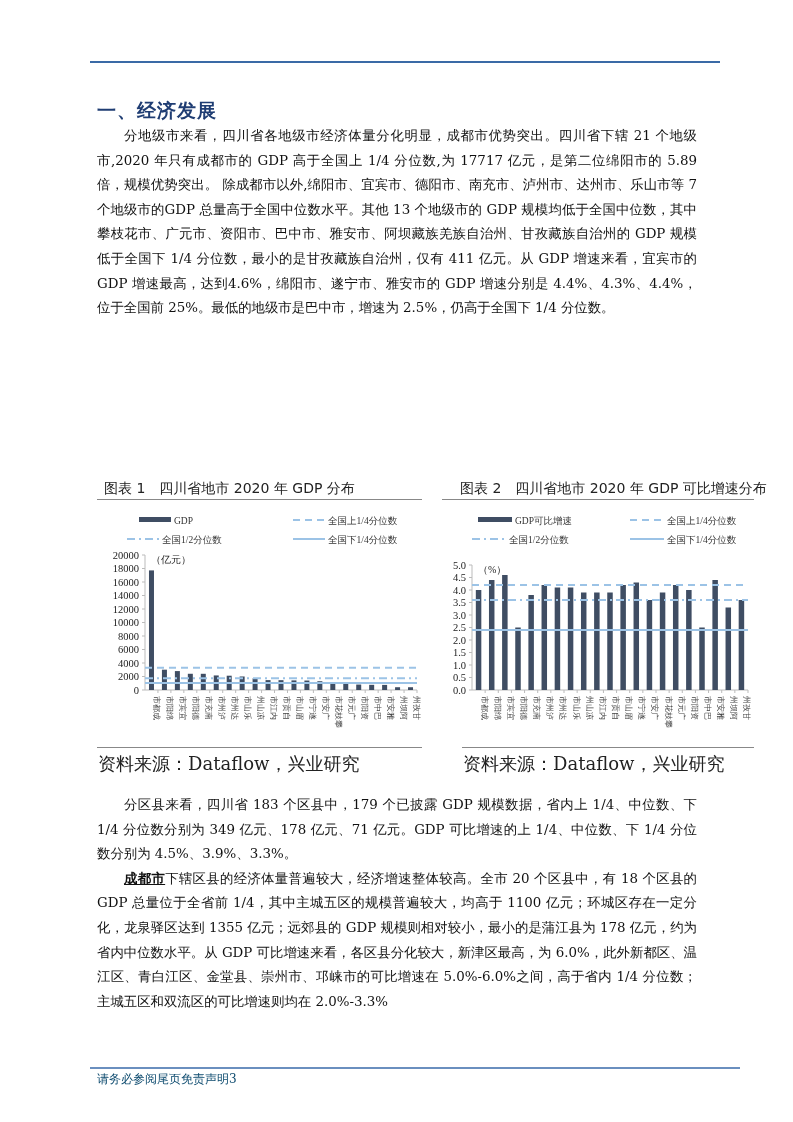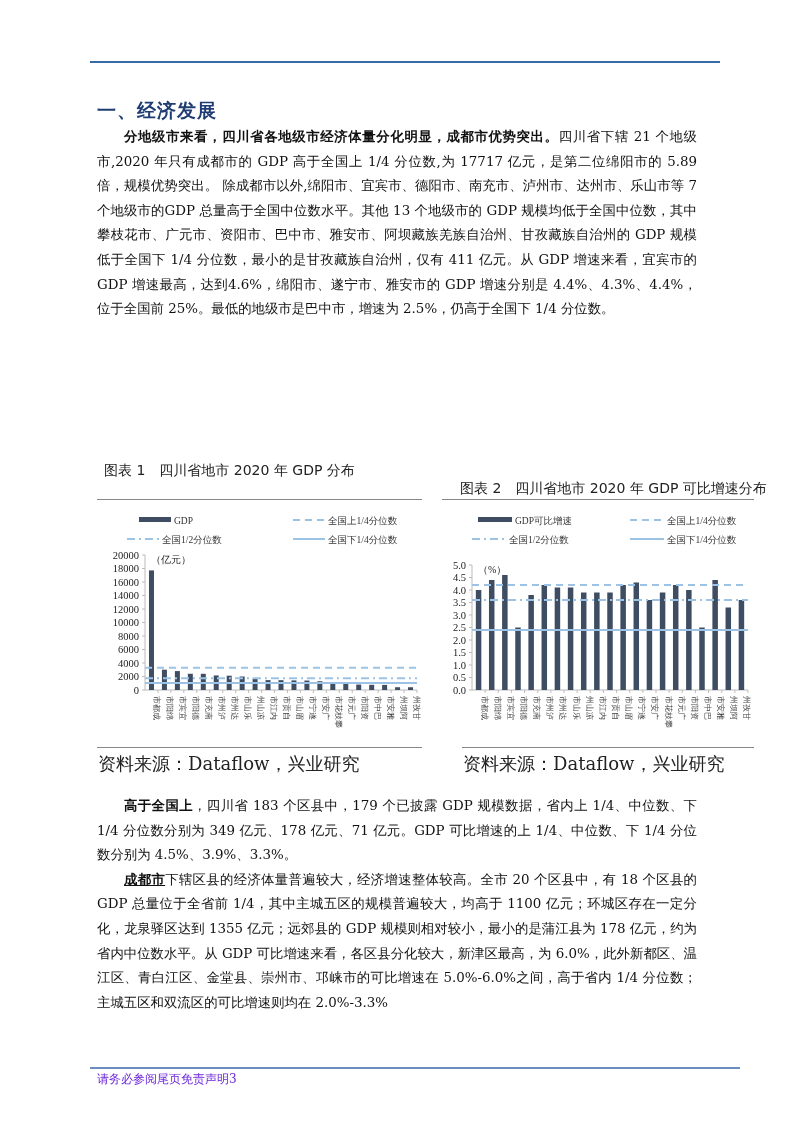--- a/index.html
+++ b/index.html
@@ -4,42 +4,42 @@
 <style>
   html, body { margin:0; padding:0; background:#fff; }
   body { width:793px; height:1122px; position:relative; overflow:hidden;
          font-family:"DejaVu Serif","Liberation Serif",serif; color:#111; }
   .rule-top { position:absolute; left:90px; top:61px; width:630px; height:2px; background:#3a6aa6; }
   .h1 { position:absolute; left:97px; top:98px; font-size:19px; font-weight:bold; color:#1f3d73;
         font-family:"DejaVu Sans","Liberation Sans",sans-serif; letter-spacing:1px;text-align:center; }
   .para { position:absolute; left:97px; width:600px; font-size:13.4px; line-height:24.6px; text-align:justify; }
   .para p { margin:0; }
   .indent { text-indent:27px; }
-  .bold { font-weight:bold; }
+  .bold { font-weight:normal; }
   .ul-bold { font-weight:bold; text-decoration:underline;font-family:Liberation Serif, serif; }
   .fig-title { position:absolute; font-size:14px; font-family:"DejaVu Sans","Liberation Sans",sans-serif; color:#222; }
   .fig-rule { position:absolute; height:1px; background:#888; }
   .source { position:absolute; font-size:18px; color:#222; }
   .chart { position:absolute; }
   .footer-rule { position:absolute; left:90px; top:1067px; width:650px; height:2px; background:#6a8fbf; }
-  .footer { position:absolute; left:97px; top:1071px; font-size:12px; color:#6d28d9; }
+  .footer { position:absolute; left:97px; top:1071px; font-size:12px; color:#0c4a6e; }
   svg text { font-family:"Liberation Serif","DejaVu Serif",serif; }
 </style>
 </head>
 <body>
 
 <div class="rule-top"></div>
 
 <div class="h1">一、经济发展</div>
 
 <div class="para" style="top:124px;">
   <p class="indent"><span class="bold">分地级市来看，四川省各地级市经济体量分化明显，成都市优势突出。</span><span>四川省下辖 21 个地级市,2020 年只有成都市的 GDP 高于全国上 1/4 分位数,为 17717 亿元，是第二位绵阳市的 5.89 倍，规模优势突出。 除成都市以外,绵阳市、宜宾市、德阳市、南充市、泸州市、达州市、乐山市等 7 个地级市的GDP 总量高于全国中位数水平。其他 13 个地级市的 GDP 规模均低于全国中位数，其中攀枝花市、广元市、资阳市、巴中市、雅安市、阿坝藏族羌族自治州、甘孜藏族自治州的 GDP 规模低于全国下 1/4 分位数，最小的是甘孜藏族自治州，仅有 411 亿元。从 GDP 增速来看，宜宾市的 GDP 增速最高，达到4.6%，绵阳市、遂宁市、雅安市的 GDP 增速分别是 4.4%、4.3%、4.4%，位于全国前 25%。最低的地级市是巴中市，增速为 2.5%，仍高于全国下 1/4 分位数。</span></p>
 </div>
 
-<div class="fig-title" style="left:104px; top:462px;">图表 1　四川省地市 2020 年 GDP 分布</div>
+<div class="fig-title" style="left:104px; top:480px;">图表 1　四川省地市 2020 年 GDP 分布</div>
 <div class="fig-rule" style="left:97px; top:499px; width:325px;"></div>
 <svg class="chart" id="chart1" style="left:97px; top:503px;" width="325" height="240">
     <g>
       <rect x="42" y="14" width="32" height="5" fill="#3f4d63"></rect>
       <text x="77" y="21" font-size="9.5" fill="#333">GDP</text>
       <line x1="196" y1="17" x2="228" y2="17" stroke="#9cc3e6" stroke-width="2" stroke-dasharray="7,5"></line>
       <text x="231" y="21" font-size="9.5" fill="#333">全国上1/4分位数</text>
       <line x1="30" y1="36" x2="62" y2="36" stroke="#9cc3e6" stroke-width="2" stroke-dasharray="8,4,2,4"></line>
       <text x="65" y="40" font-size="9.5" fill="#333">全国1/2分位数</text>
       <line x1="196" y1="36" x2="228" y2="36" stroke="#9cc3e6" stroke-width="2"></line>
@@ -242,18 +242,18 @@
     <line x1="306" y1="187" x2="306" y2="190" stroke="#bbb"></line>
     <text x="0" y="0" font-size="8" fill="#444" transform="translate(302.42857142857144,193) rotate(90)" font-family="&quot;DejaVu Sans&quot;,&quot;Liberation Sans&quot;,sans-serif">州孜甘</text>
     <line x1="30" y1="81.99999999999999" x2="306" y2="81.99999999999999" stroke="#9cc3e6" stroke-width="2" stroke-dasharray="7,5"></line>
     <line x1="30" y1="97" x2="306" y2="97" stroke="#9cc3e6" stroke-width="2" stroke-dasharray="8,4,2,4"></line>
     <line x1="30" y1="127" x2="306" y2="127" stroke="#9cc3e6" stroke-width="2"></line>
   </svg>
 <div class="fig-rule" style="left:462px; top:747px; width:292px;"></div>
 <div class="source" style="left:463px; top:752px;">资料来源：Dataflow，兴业研究</div>
 
 <div class="para" style="top:793px;">
-  <p class="indent"><span class="bold">高于全国上</span><span>，四川省 183 个区县中，179 个已披露 GDP 规模数据，省内上 1/4、中位数、下 1/4 分位数分别为 349 亿元、178 亿元、71 亿元。GDP 可比增速的上 1/4、中位数、下 1/4 分位数分别为 4.5%、3.9%、3.3%。</span></p>
+  <p class="indent"><span class="bold">分区县来看</span><span>，四川省 183 个区县中，179 个已披露 GDP 规模数据，省内上 1/4、中位数、下 1/4 分位数分别为 349 亿元、178 亿元、71 亿元。GDP 可比增速的上 1/4、中位数、下 1/4 分位数分别为 4.5%、3.9%、3.3%。</span></p>
   <p class="indent"><span class="ul-bold">成都市</span><span>下辖区县的经济体量普遍较大，经济增速整体较高。全市 20 个区县中，有 18 个区县的 GDP 总量位于全省前 1/4，其中主城五区的规模普遍较大，均高于 1100 亿元；环城区存在一定分化，龙泉驿区达到 1355 亿元；远郊县的 GDP 规模则相对较小，最小的是蒲江县为 178 亿元，约为省内中位数水平。从 GDP 可比增速来看，各区县分化较大，新津区最高，为 6.0%，此外新都区、温江区、青白江区、金堂县、崇州市、邛崃市的可比增速在 5.0%-6.0%之间，高于省内 1/4 分位数；主城五区和双流区的可比增速则均在 2.0%-3.3%</span></p>
 </div>
 
 <div class="footer-rule"></div>
 <div class="footer">请务必参阅尾页免责声明3</div>
 
 </body></html>

